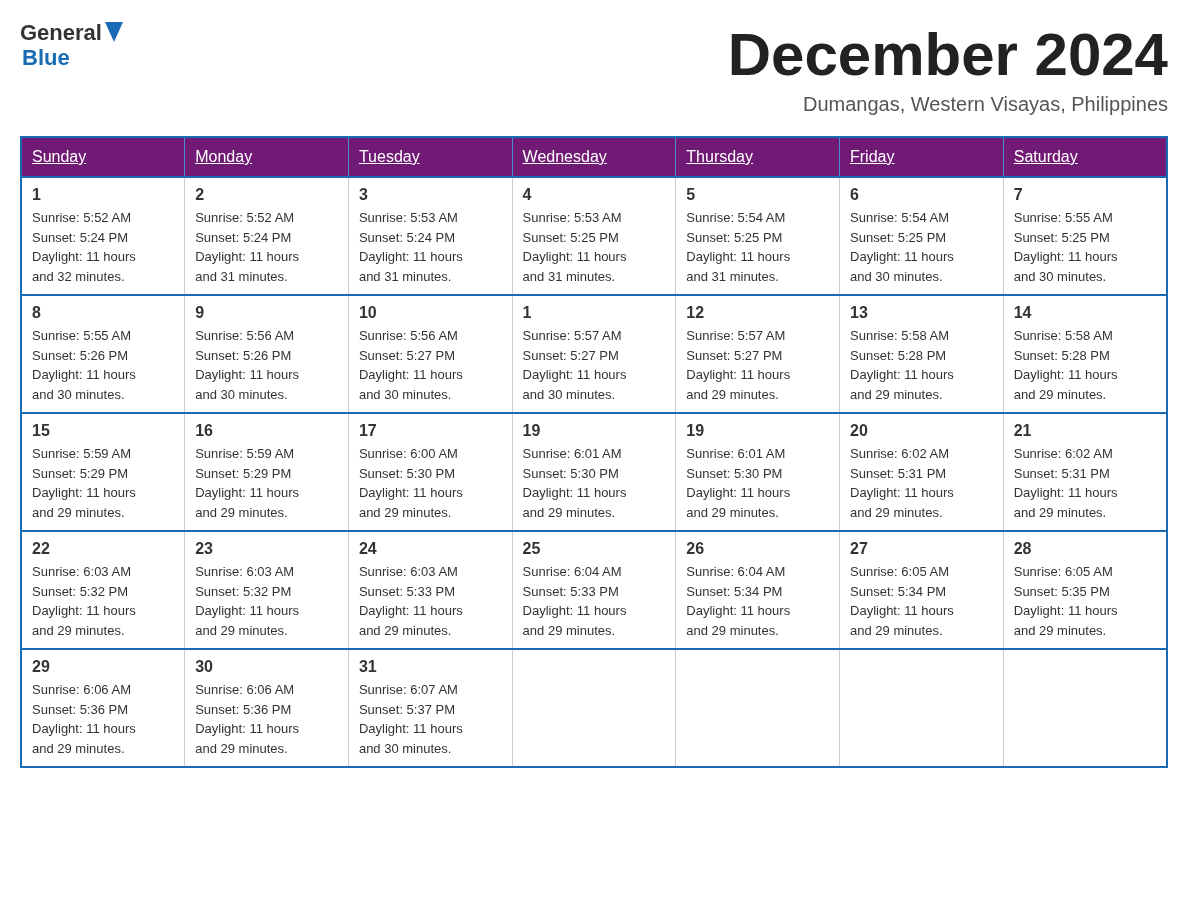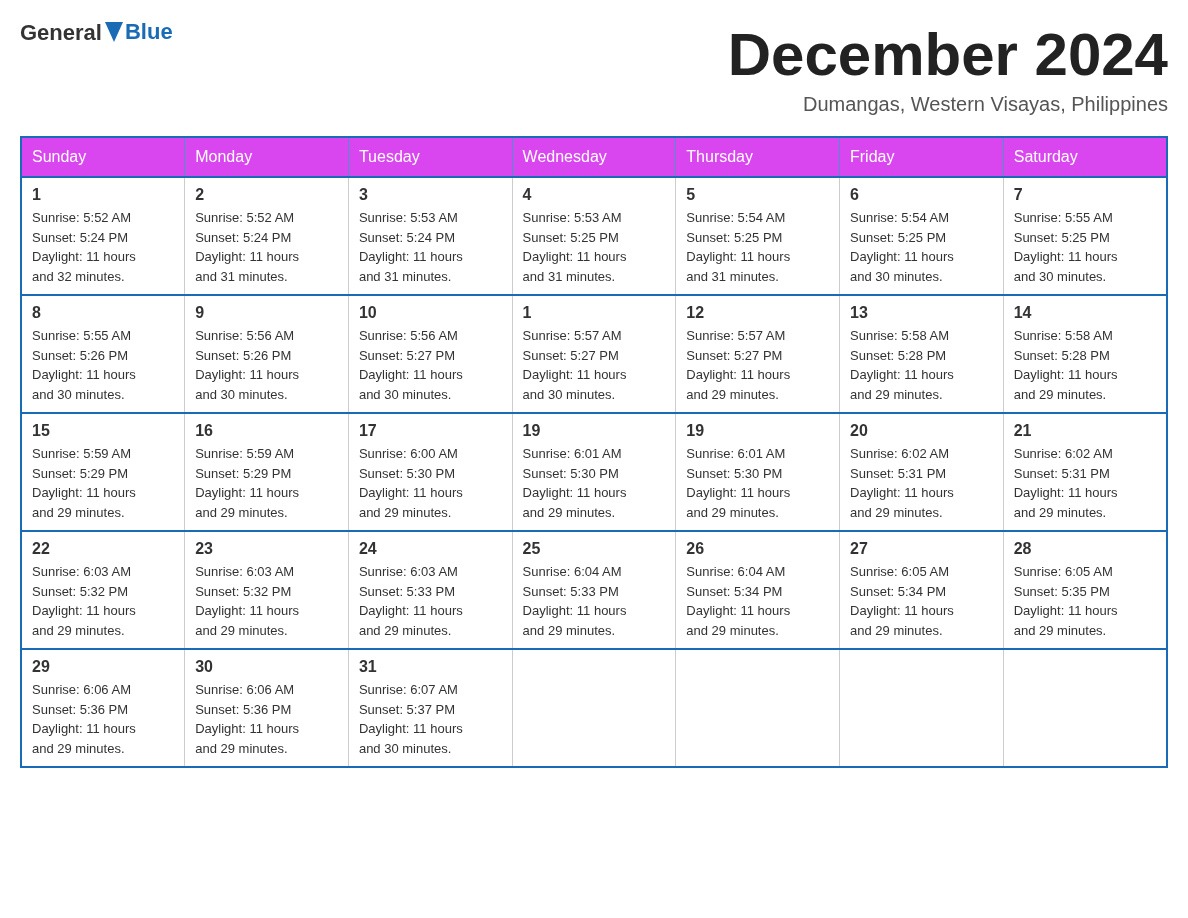--- a/index.html
+++ b/index.html
@@ -43,22 +43,23 @@
       font-size: 20px;
       color: #555;
       margin-top: 4px;
     }
     table {
       width: 100%;
       border-collapse: collapse;
       border: 2px solid #1a6bb5;
     }
     thead tr {
-      background-color: #d946ef;
+      background-color: #701a75;
       color: #fff;
+      text-decoration: underline;
     }
     thead th {
       padding: 10px 10px;
       text-align: left;
       font-size: 16px;
       font-weight: normal;
       border-right: 1px solid #4a8fd0;
     }
     thead th:last-child {
       border-right: none;
@@ -87,21 +88,21 @@
     .day-info {
       font-size: 13px;
       line-height: 1.5;
     }
   </style>
 </head>
 <body>
 
 <div class="header">
   <div class="logo">
-    <div style="display:flex;flex-direction:row;line-height:1.1;">
+    <div style="display:flex;flex-direction:column;line-height:1.1;">
       <div style="display:flex;align-items:center;">
         <span class="logo-text-general">General</span>
         <div style="display:inline-block;margin-left:3px;margin-top:2px;">
           <svg width="18" height="20" viewBox="0 0 18 20">
             <polygon points="0,0 18,0 9,20" fill="#1a6bb5"></polygon>
           </svg>
         </div>
       </div>
       <span class="logo-text-blue" style="margin-left:2px;">Blue</span>
     </div>

